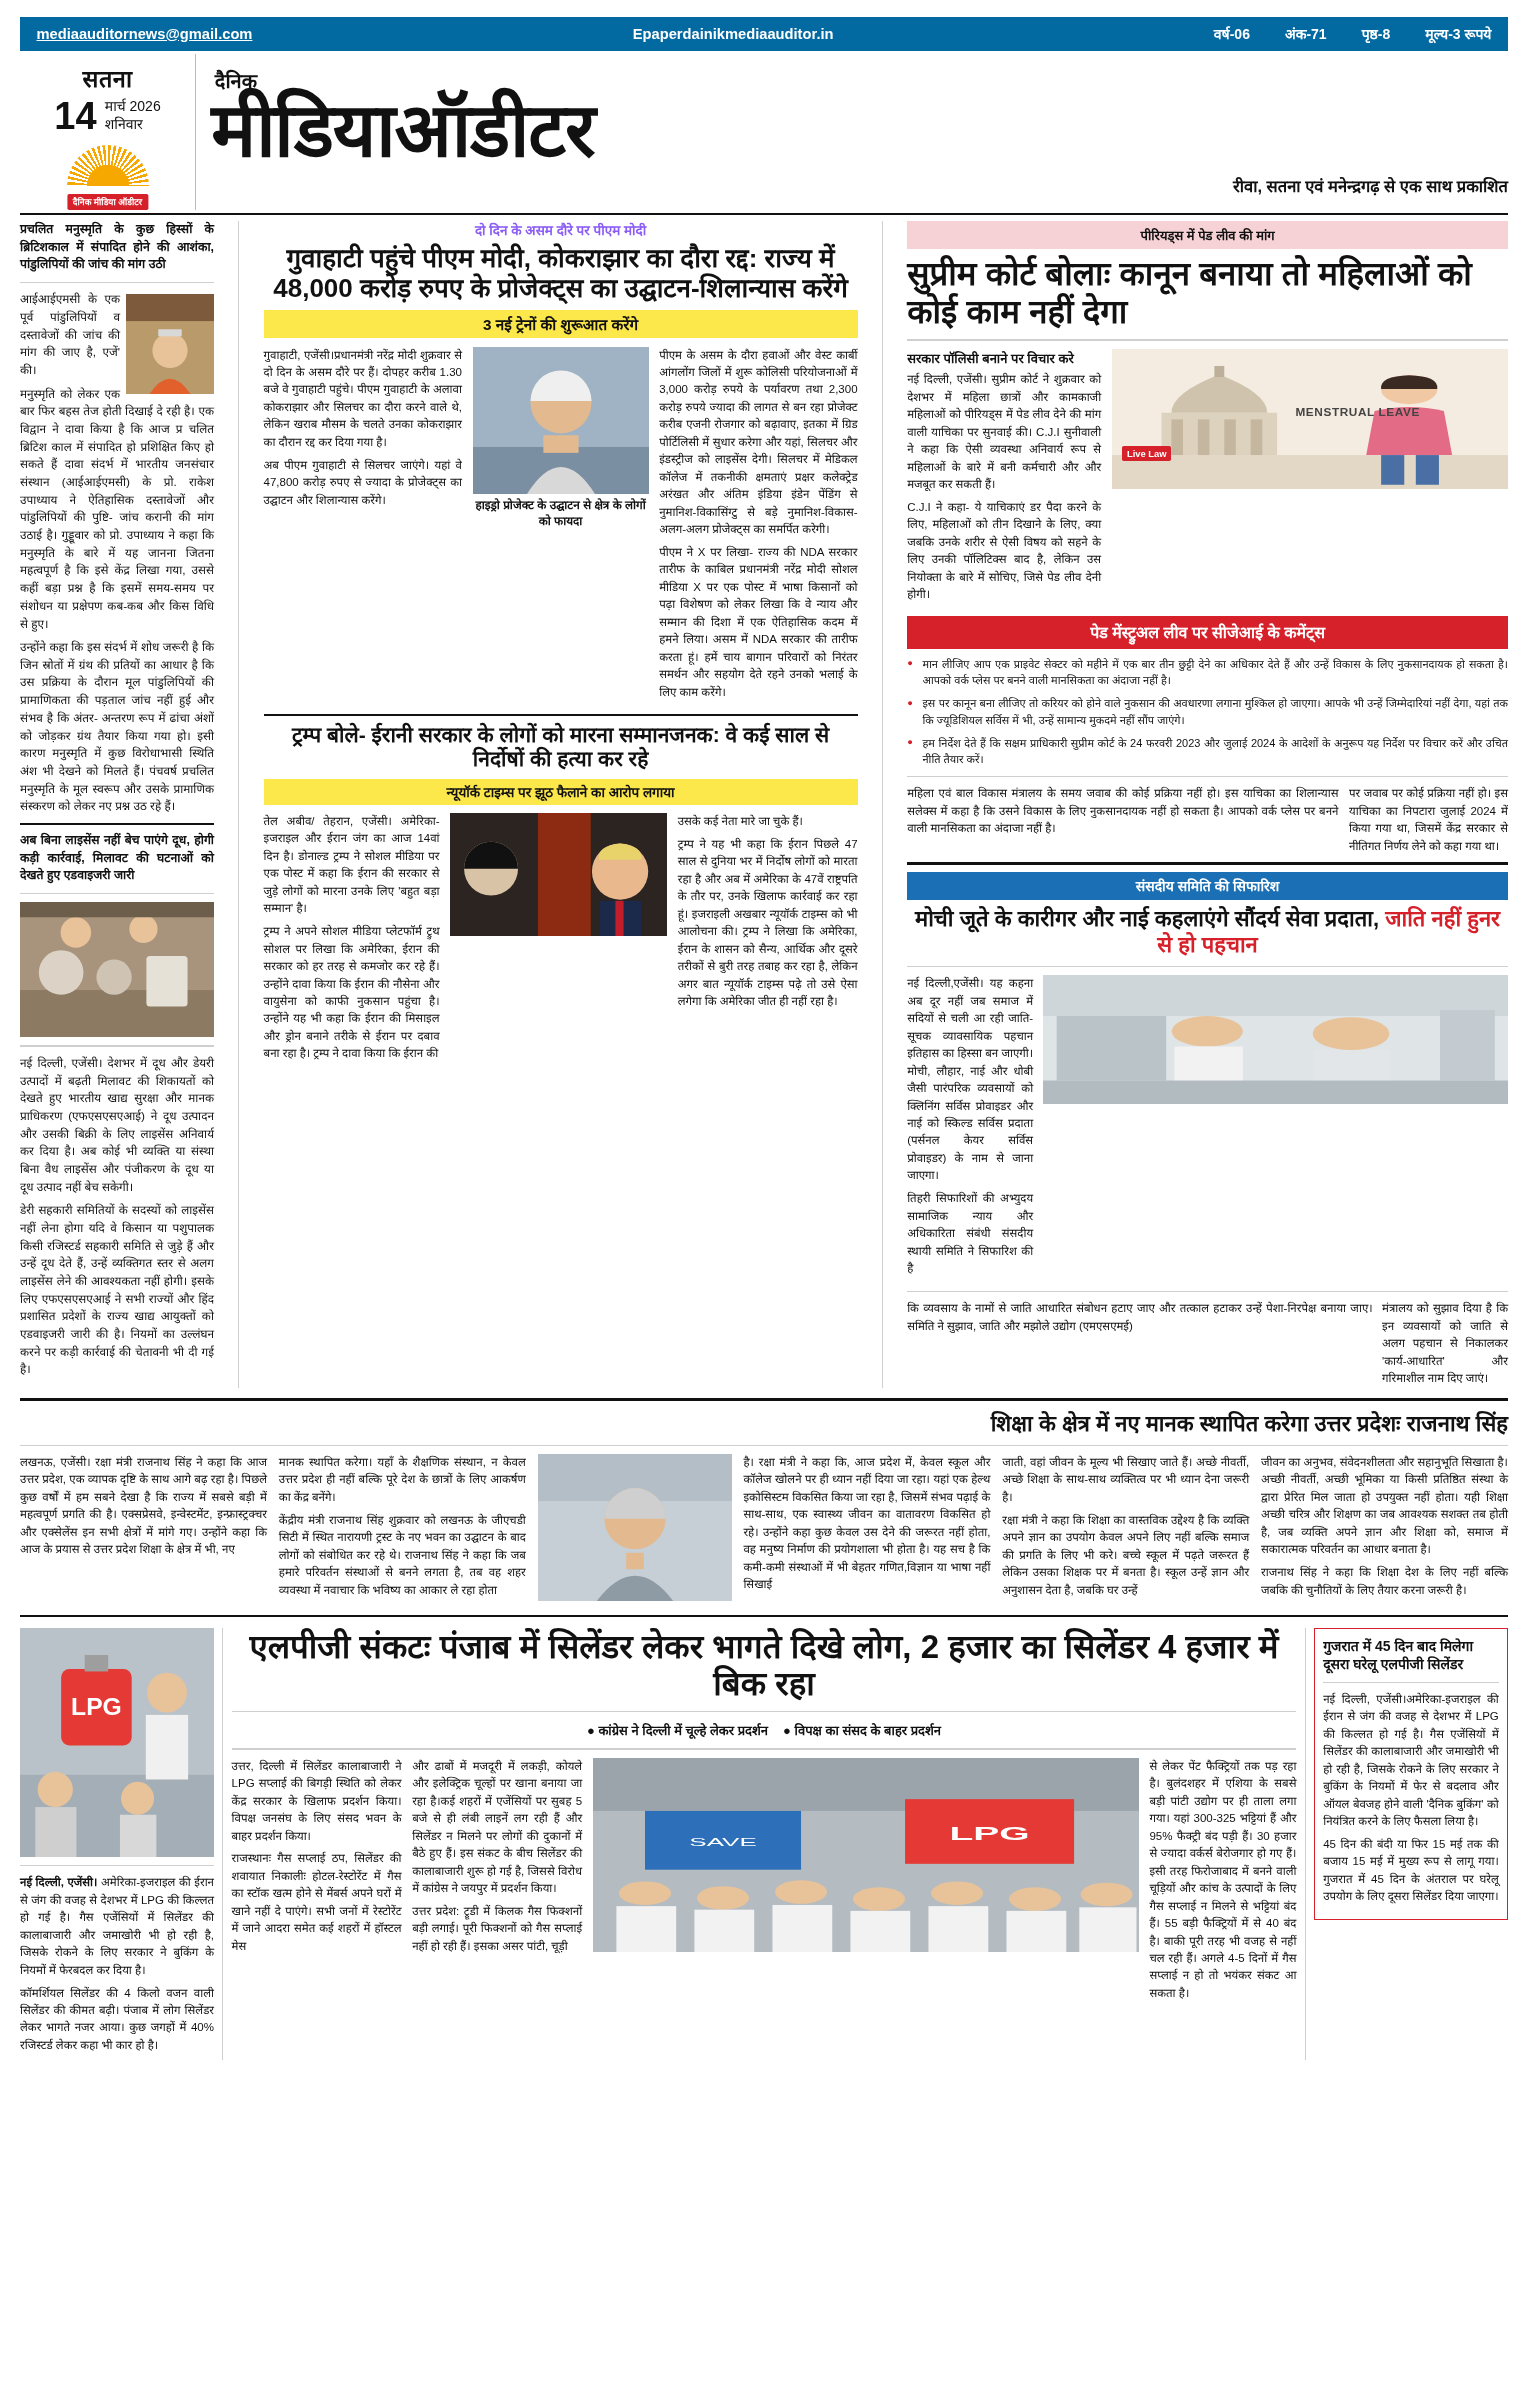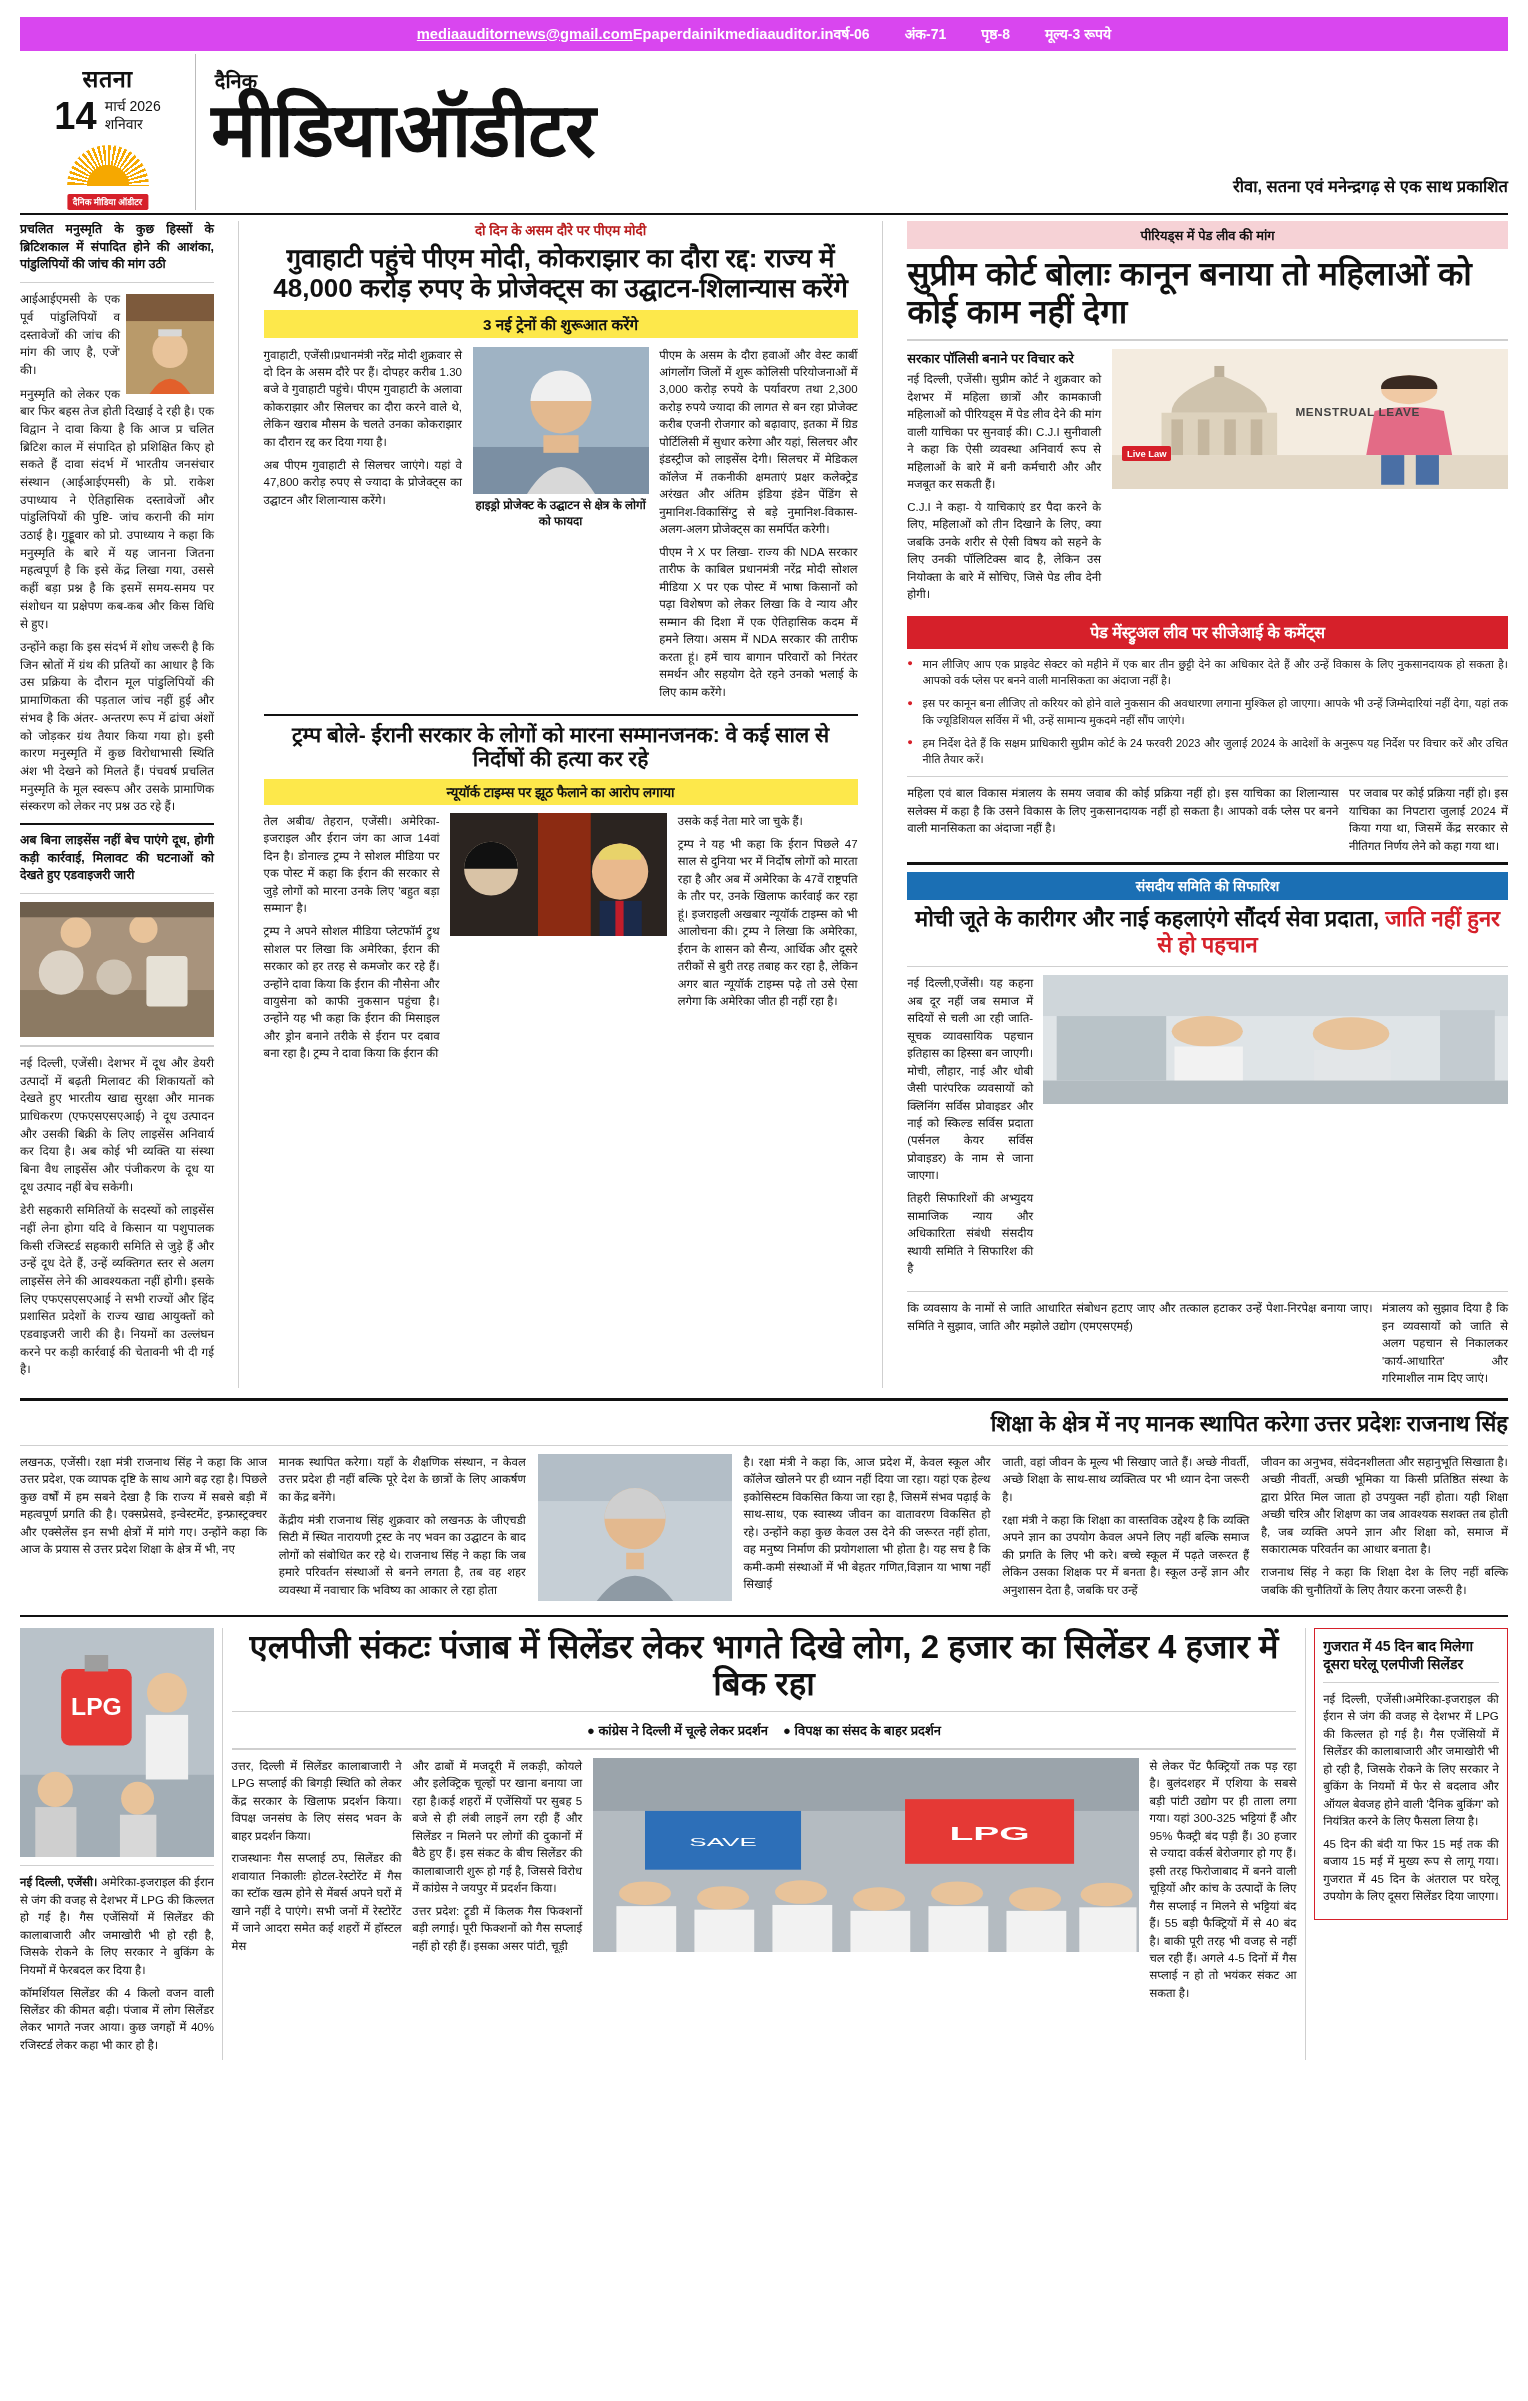--- a/index.html
+++ b/index.html
@@ -6,22 +6,22 @@
   body {
     width: 1528px;
     background: #fff;
     font-family: "Liberation Sans", sans-serif;
     color: #111;
   }
   .page { width:1528px; padding: 16.5px 20px 23.5px 20px; }
 
   
   .topbar {
-    background:#d946ef; color:#fff; height:34px;
-    display:flex; align-items:center; justify-content:center;
+    background:#0369a1; color:#fff; height:34px;
+    display:flex; align-items:center; justify-content:space-between;
     padding: 0 16.5px; font-size:14.7px; font-weight:bold;
   }
   .topbar .mail { text-decoration: underline; }
   .topbar .mid { font-weight:bold; }
   .topbar .right { display:flex; gap:35px; font-size:14px; }
 
   .masthead {
     display:flex; align-items:stretch; border-bottom:2.4px solid #111;
     padding-bottom:3.5px; margin-top:3.5px;
   }
@@ -55,21 +55,21 @@
 
   .hi { font-size:11.8px; line-height:1.5; text-align:justify; }
   .hi p { margin-bottom:5.9px; }
   .col { font-size:11.5px; line-height:1.52; text-align:justify; }
   .col p { margin-bottom:5.3px; }
 
   .hl-red { color:#d6202a; }
   .center { text-align:center; }
   .b { font-weight:bold; }
 
-  .kicker-red { color:#b91c1c; font-size:13.5px; font-weight:bold; text-align:center; margin-bottom:3.5px;}
+  .kicker-red { color:#8b5cf6; font-size:13.5px; font-weight:bold; text-align:center; margin-bottom:3.5px;}
   .head-blk { font-size:26px; font-weight:bold; line-height:1.16; text-align:center; }
   .head-blk.small { font-size:21px; }
   .yellowbar { background:#fde84b; font-weight:bold; font-size:15.3px; text-align:center;
                padding:4.1px 3.5px; margin:7px 0 8.2px; }
 
   .redbar { background:#d6202a; color:#fff; text-align:center; font-weight:bold;
             font-size:16px; padding:5.3px 3.5px; }
   .bluebar { background:#1b6fb4; color:#fff; text-align:center; font-weight:bold;
             font-size:14px; padding:4.7px 3.5px; }
 

